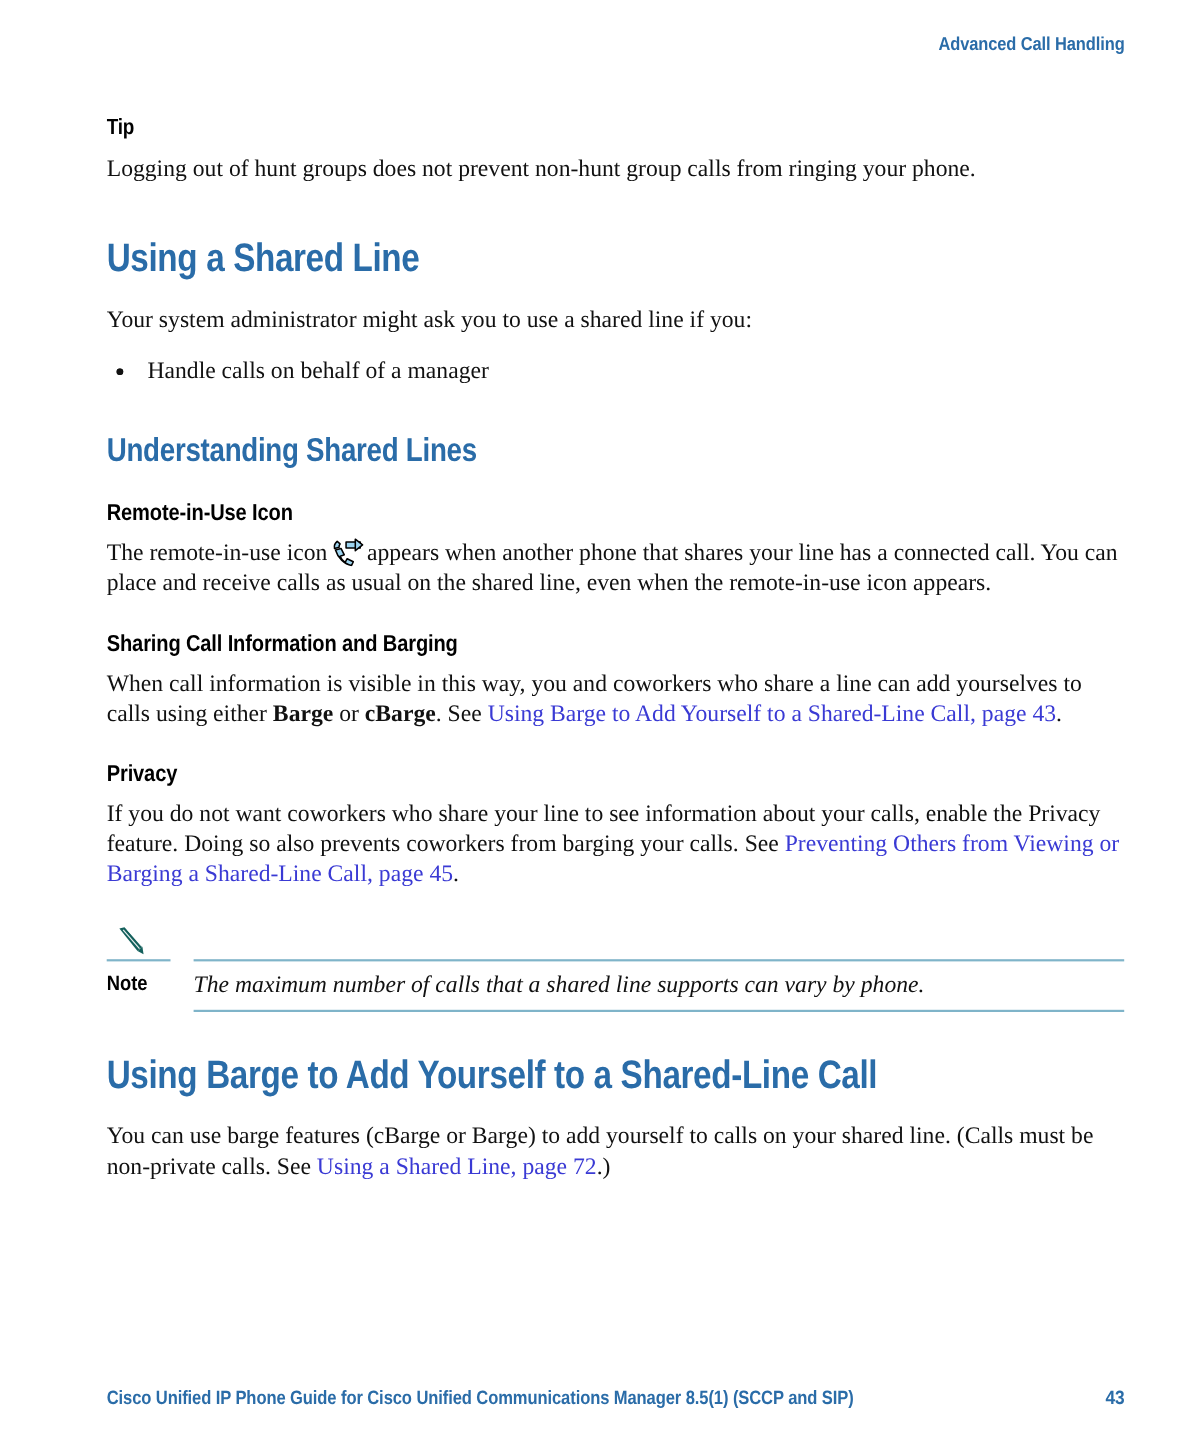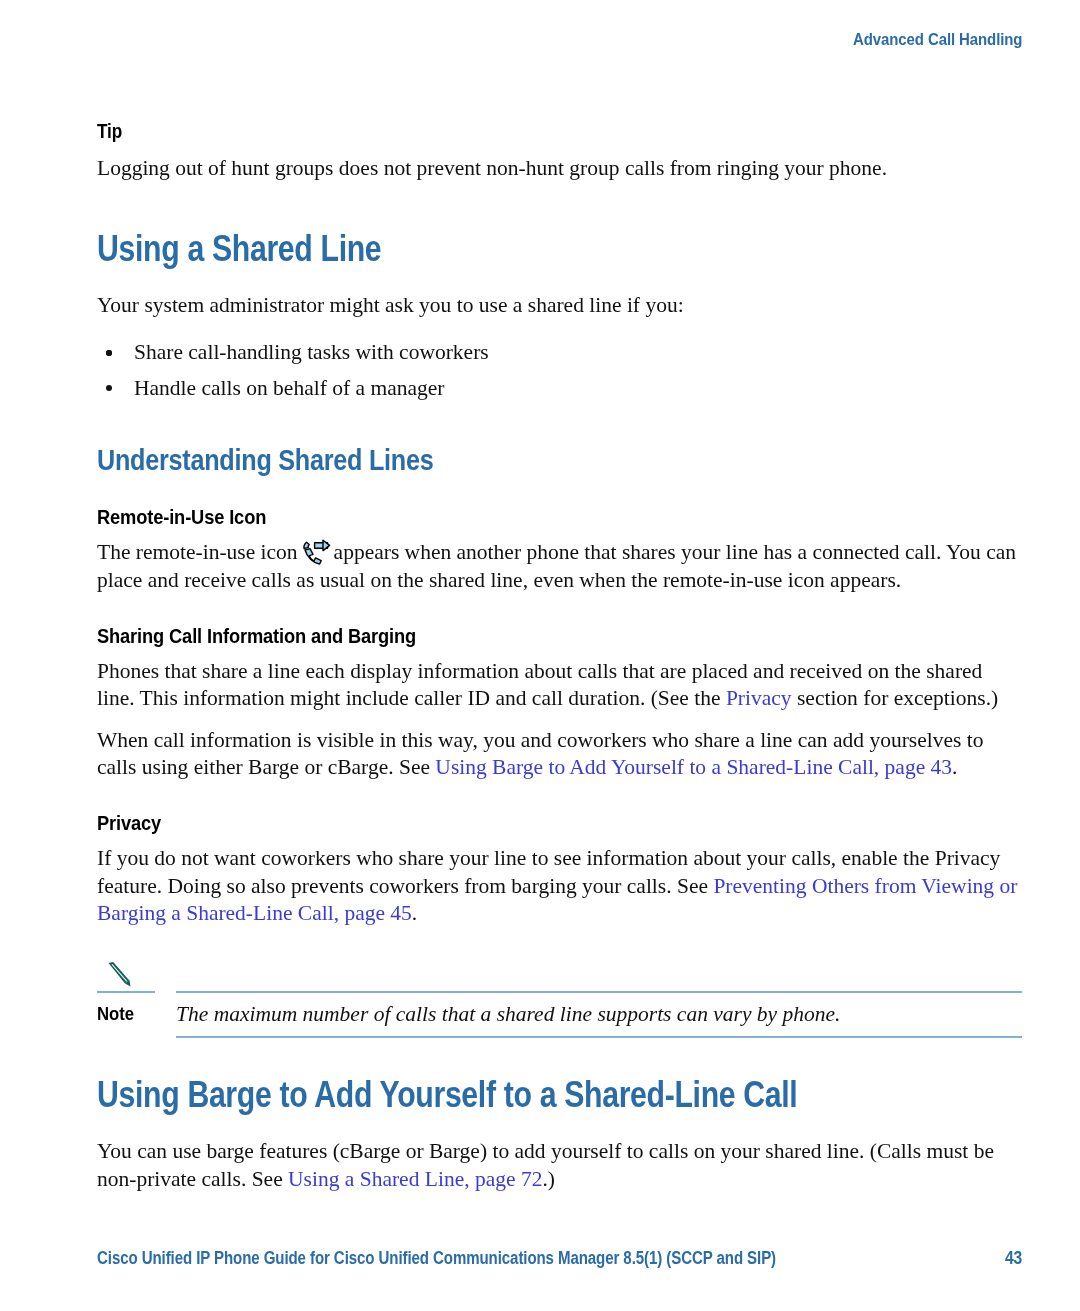--- a/index.html
+++ b/index.html
@@ -35,21 +35,21 @@
     color: #2a6ca8;
     transform: scaleX(0.88);
     transform-origin: right center;
     white-space: nowrap;
   }
 
   
   .content {
     position: absolute;
     left: 97px;
-    top: 120px;
+    top: 105px;
     width: 925px;
   }
 
   
   .tip-label {
     font-family: "Liberation Sans Narrow", "Liberation Sans", sans-serif;
     font-weight: bold;
     font-size: 20px;
     color: #000000;
     transform: scaleX(0.86);
@@ -122,21 +122,21 @@
     width: 6px;
     height: 6px;
     border-radius: 50%;
     background: #111111;
   }
 
   a.xref, .xref {
     color: #3a3ad4;
     text-decoration: none;
   }
-  .bold { font-weight: normal; text-align: center; }
+  .bold { font-weight: bold; text-align: center; }
 
   
   .inline-icon {
     display: inline-block;
     vertical-align: -6px;
     width: 30px;
     height: 26px;
     margin: 0 3px;
   }
 
@@ -199,21 +199,21 @@
     width: 846px;
     height: 2px;
     background: #7fb4c9;
   }
 
   
   .footer {
     position: absolute;
     left: 97px;
     right: 58px;
-    bottom: 42px;
+    bottom: 30px;
     display: flex;
     align-items: baseline;
     justify-content: space-between;
     font-family: "Liberation Sans Narrow", "Liberation Sans", sans-serif;
     font-weight: bold;
     font-size: 17.5px;
     color: #2a6ca8;
     letter-spacing: -0.1px;
   }
   .footer-title {
@@ -238,24 +238,20 @@
     <div class="tip-label">Tip</div>
     <p class="body">Logging out of hunt groups does not prevent non-hunt group calls from ringing your phone.</p>
 
     <h1 class="chapter-head">Using a Shared Line</h1>
 
     <p class="body tight">Your system administrator might ask you to use a shared line if you:</p>
 
     <ul class="bullets">
       <li>
         <span class="bullet-dot"></span>
-      </li>
-      <li>
-        <span class="bullet-dot"></span>
-        <span>Share call-handling tasks with coworkers</span>
       </li>
       <li>
         <span class="bullet-dot"></span>
         <span>Handle calls on behalf of a manager</span>
       </li>
     </ul>
 
     <h2 class="section-head">Understanding Shared Lines</h2>
 
     <h3 class="sub-head">Remote-in-Use Icon</h3>
@@ -264,21 +260,20 @@
           <g stroke="#000000" stroke-width="1.4" stroke-linejoin="round" fill="#9dd4f0">
             <path d="M5.5 3.2 C3.4 5.0 2.6 7.4 3.1 9.6 L7.3 8.4 C7.1 7.3 7.4 6.3 8.2 5.5 Z"></path>
             <path d="M4.0 11.0 L9.0 9.6 L12.0 15.4 L8.3 16.7 C9.0 19.0 10.6 21.0 12.8 22.2 L14.6 18.9 L20.2 21.7 L18.6 25.0 C12.0 24.0 6.0 18.0 4.0 11.0 Z"></path>
             <path d="M13.6 3.8 L26.5 3.8 L26.5 9.2 L13.6 9.2 Z"></path>
             <path d="M22.0 1.2 L28.6 6.4 L22.0 11.6 Z"></path>
           </g>
         </svg></span><span>appears when another phone that shares your line has a connected call. You can place and receive calls as usual on the shared line, even when the remote-in-use icon appears.</span></p>
 
     <h3 class="sub-head">Sharing Call Information and Barging</h3>
 
-    <p class="body"><span>Phones that share a line each display information about calls that are placed and received on the shared line. This information might include caller ID and call duration. (See the </span><a class="xref" href="#">Privacy</a><span> section for exceptions.)</span></p>
 
     <p class="body"><span>When call information is visible in this way, you and coworkers who share a line can add yourselves to calls using either </span><span class="bold">Barge</span><span> or </span><span class="bold">cBarge</span><span>. See </span><a class="xref" href="#">Using Barge to Add Yourself to a Shared-Line Call, page 43</a><span>.</span></p>
 
     <h3 class="sub-head">Privacy</h3>
 
     <p class="body"><span>If you do not want coworkers who share your line to see information about your calls, enable the Privacy feature. Doing so also prevents coworkers from barging your calls. See </span><a class="xref" href="#">Preventing Others from Viewing or Barging a Shared-Line Call, page 45</a><span>.</span></p>
 
     <div class="note-block">
       <span class="note-pencil">
         <svg viewBox="0 0 30 28" width="30" height="28" aria-hidden="true">

